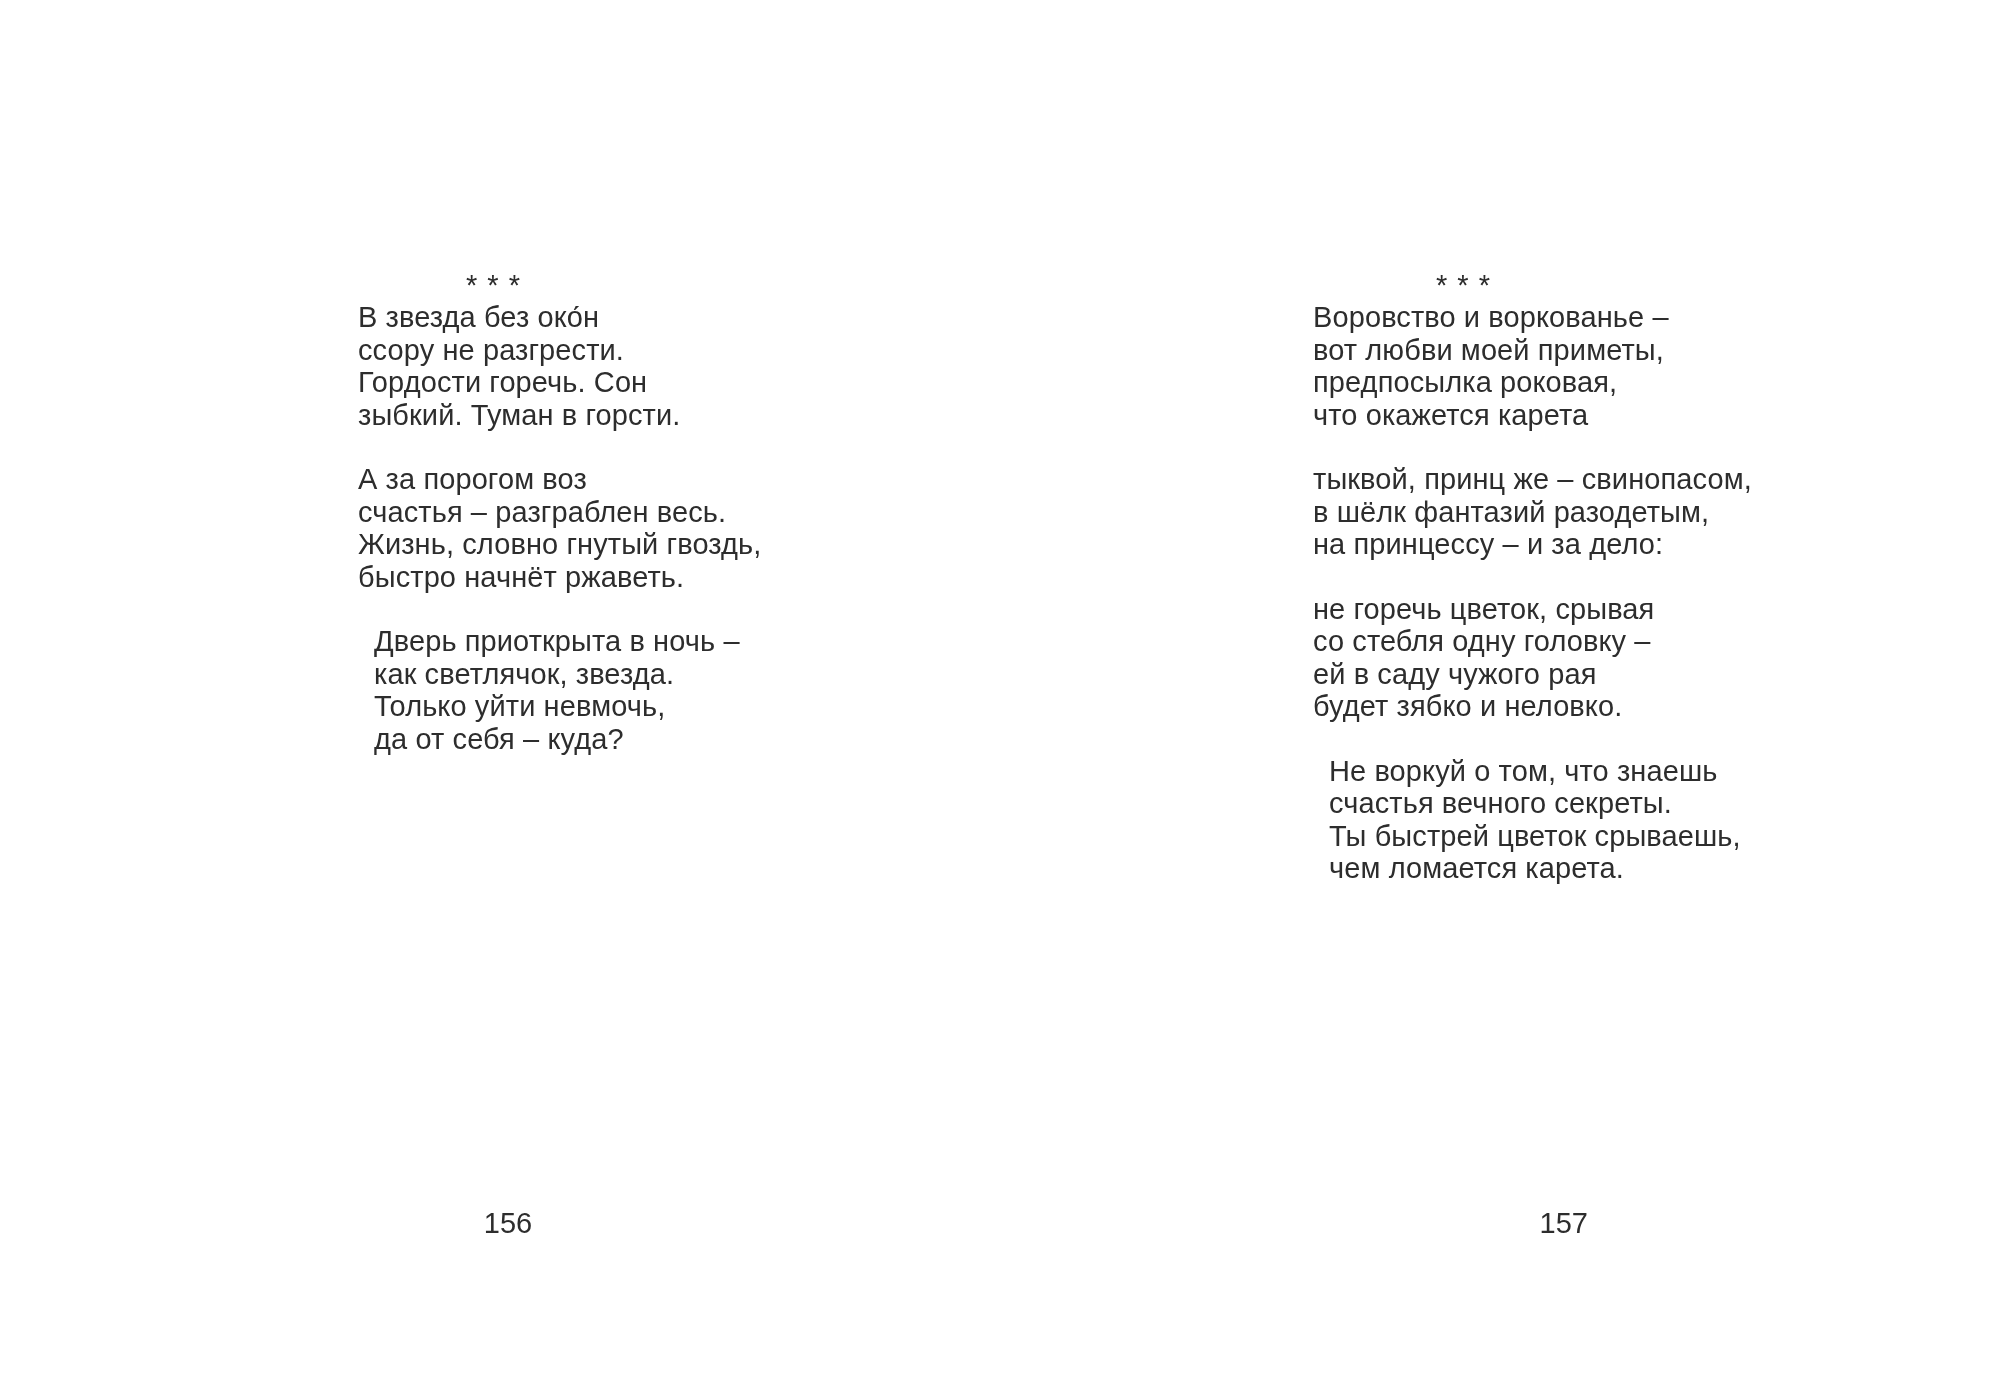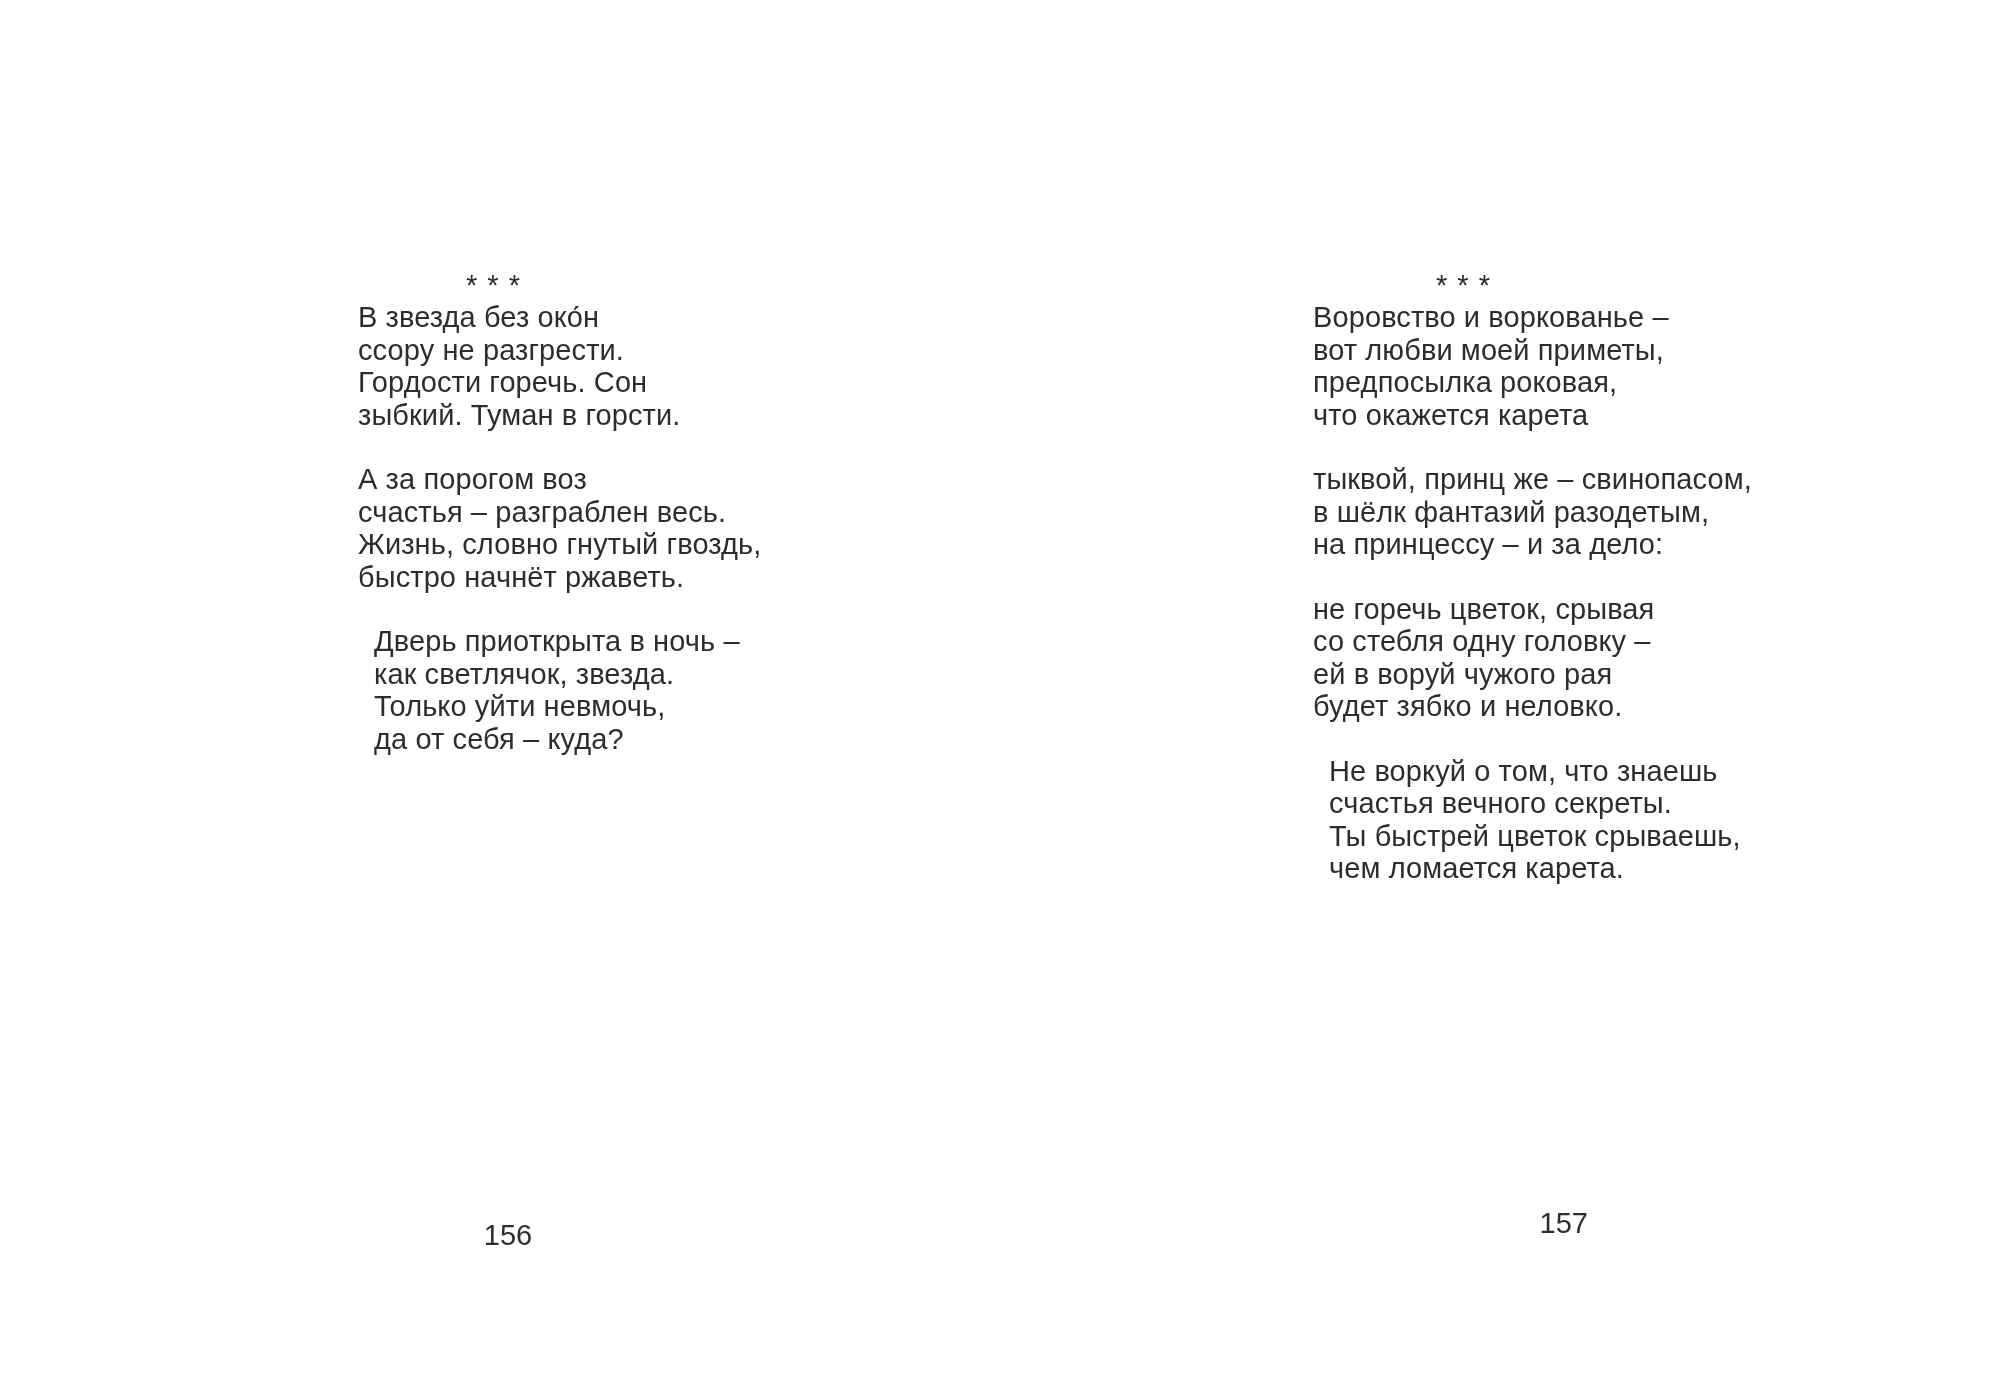--- a/index.html
+++ b/index.html
@@ -42,21 +42,21 @@
   }
   .stanza:last-child { margin-bottom: 0; margin-left: 16px; }
   .page-number {
     position: absolute;
     top: 1207px;
     width: 100px;
     text-align: center;
     font-size: 29px;
     line-height: 32.4px;
   }
-  .page-number-left  { left: 458px; margin-top: 12px; }
+  .page-number-left  { left: 458px; }
   .page-number-right { left: 1488px; text-align: right; }
 </style>
 </head>
 <body>
 
 <div class="spread">
 
   <section class="page">
     <div class="poem poem-left">
       <div class="poem-header">* * *</div>
@@ -95,21 +95,21 @@
             <div class="line">что окажется карета</div>
           </div>
           <div class="stanza">
             <div class="line">тыквой, принц же – свинопасом,</div>
             <div class="line">в шёлк фантазий разодетым,</div>
             <div class="line">на принцессу – и за дело:</div>
           </div>
           <div class="stanza">
             <div class="line">не горечь цветок, срывая</div>
             <div class="line">со стебля одну головку –</div>
-            <div class="line">ей в воруй чужого рая</div>
+            <div class="line">ей в саду чужого рая</div>
             <div class="line">будет зябко и неловко.</div>
           </div>
           <div class="stanza">
             <div class="line">Не воркуй о том, что знаешь</div>
             <div class="line">счастья вечного секреты.</div>
             <div class="line">Ты быстрей цветок срываешь,</div>
             <div class="line">чем ломается карета.</div>
           </div>
         </div>
     </div>

